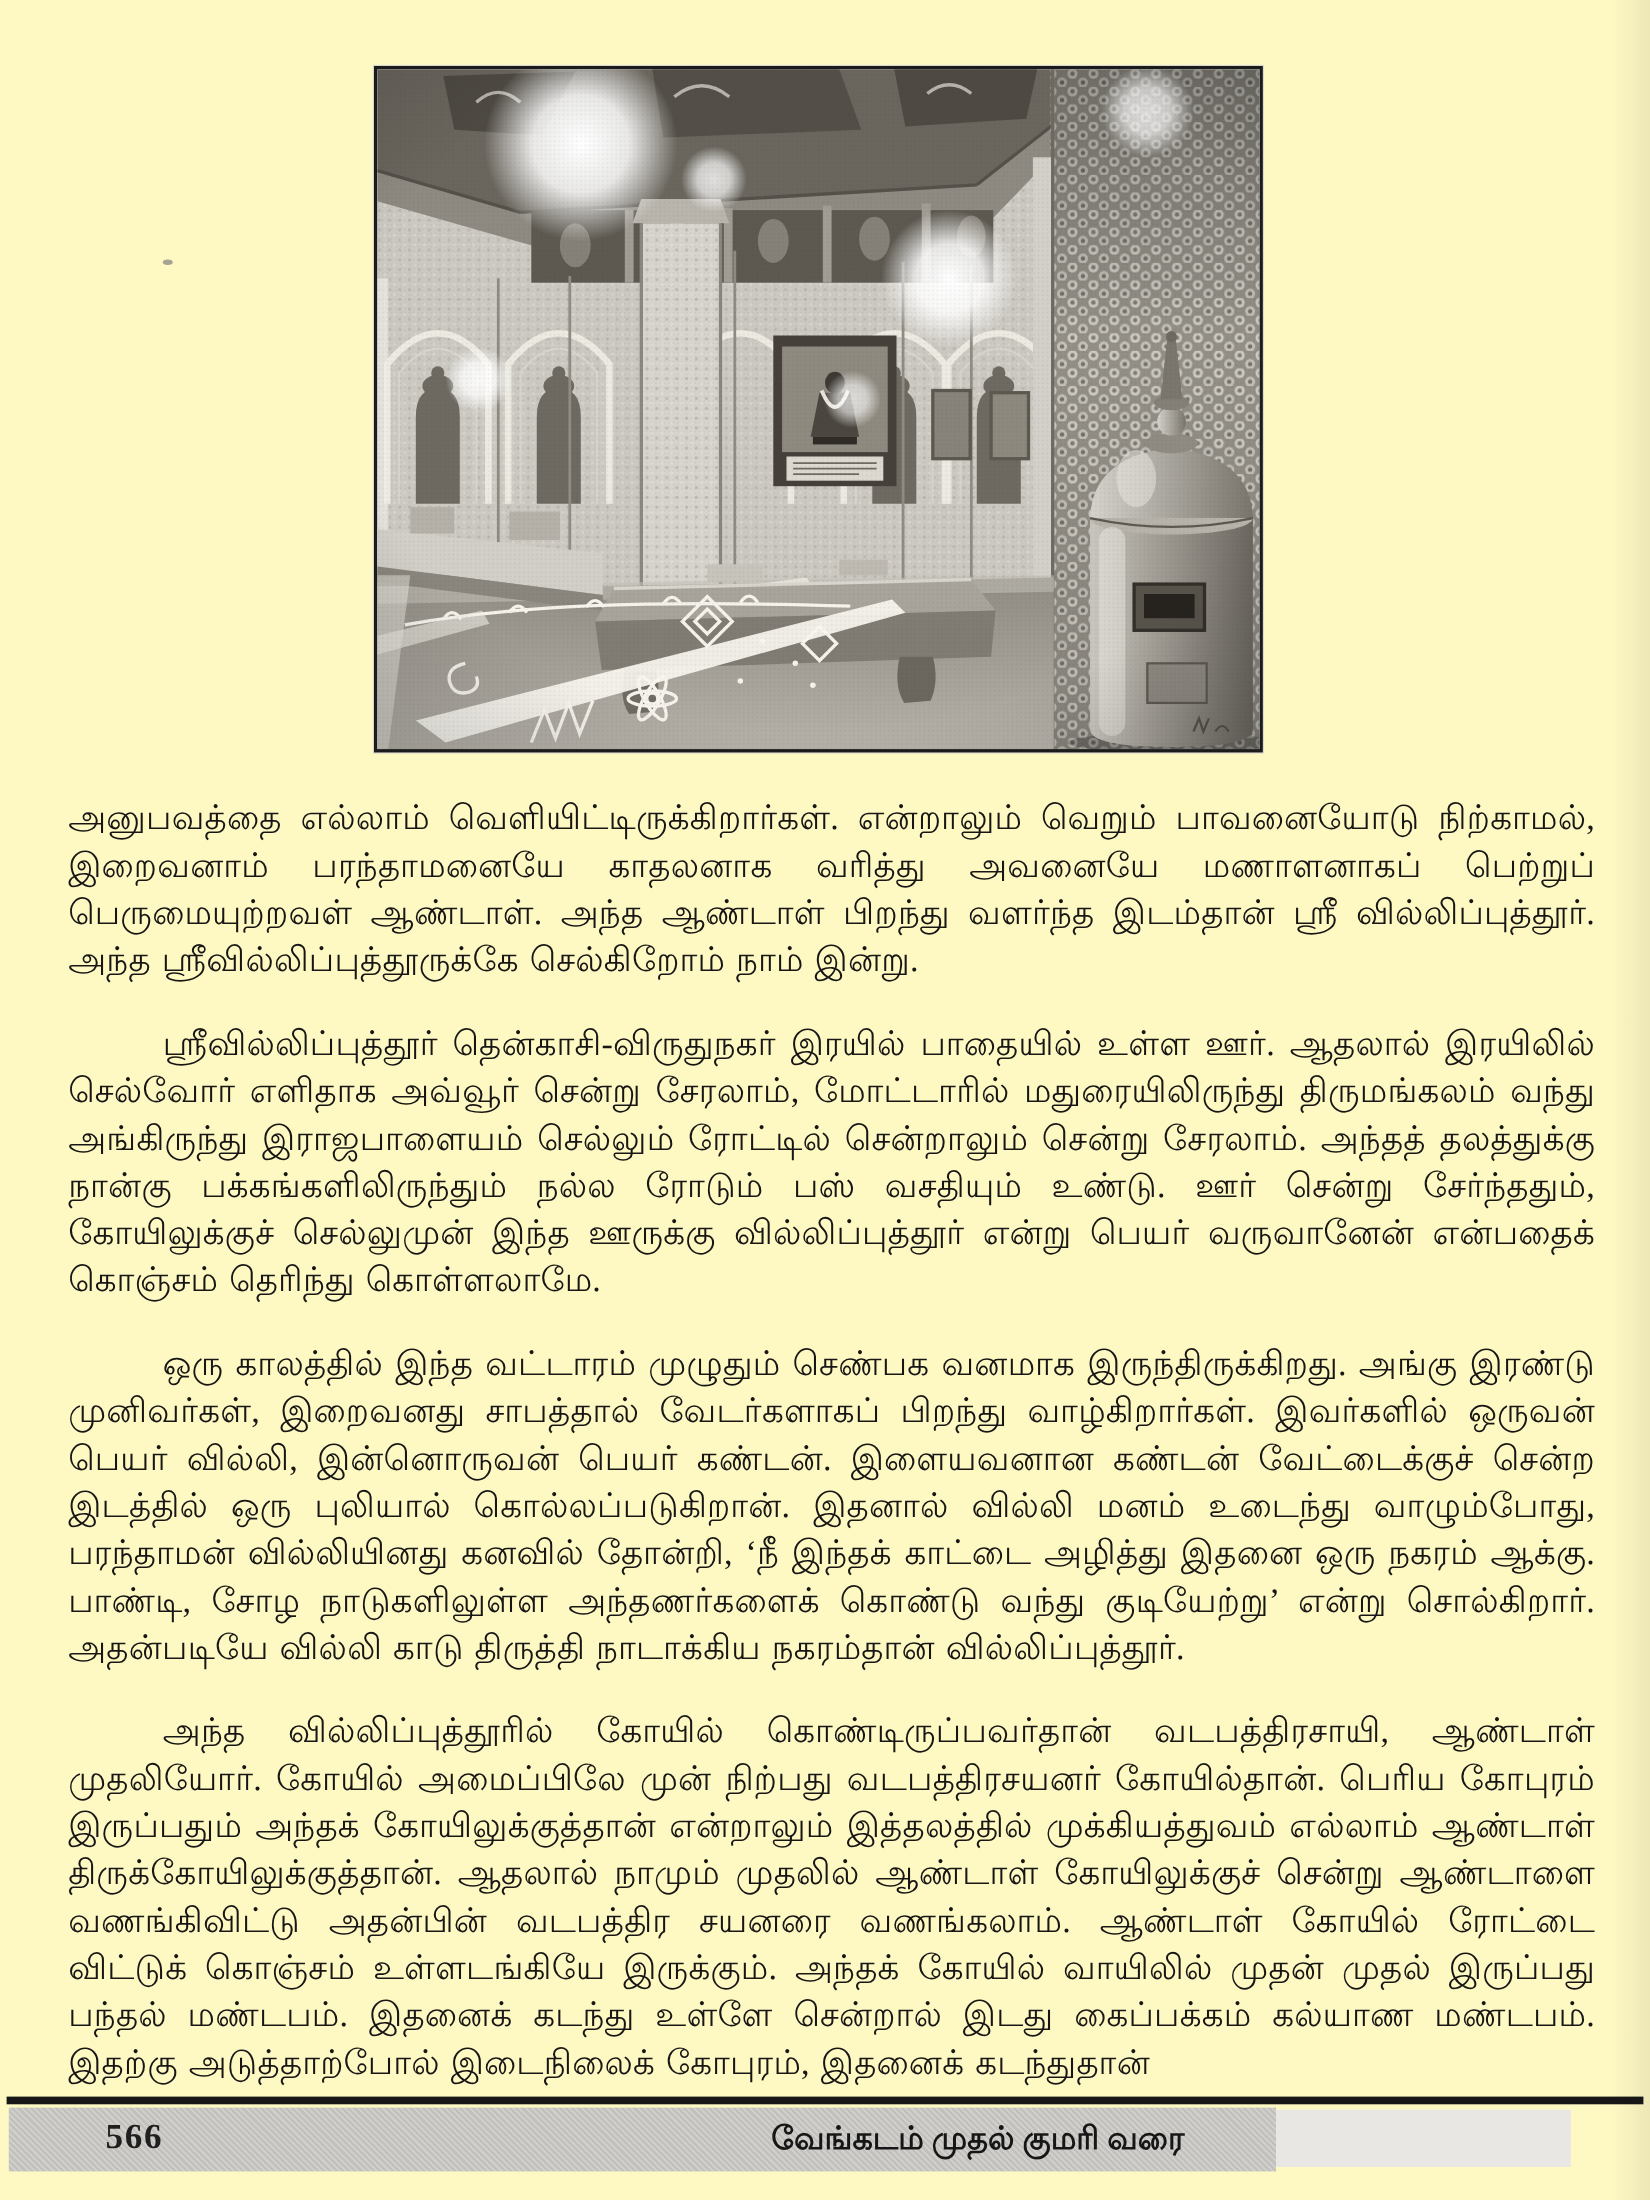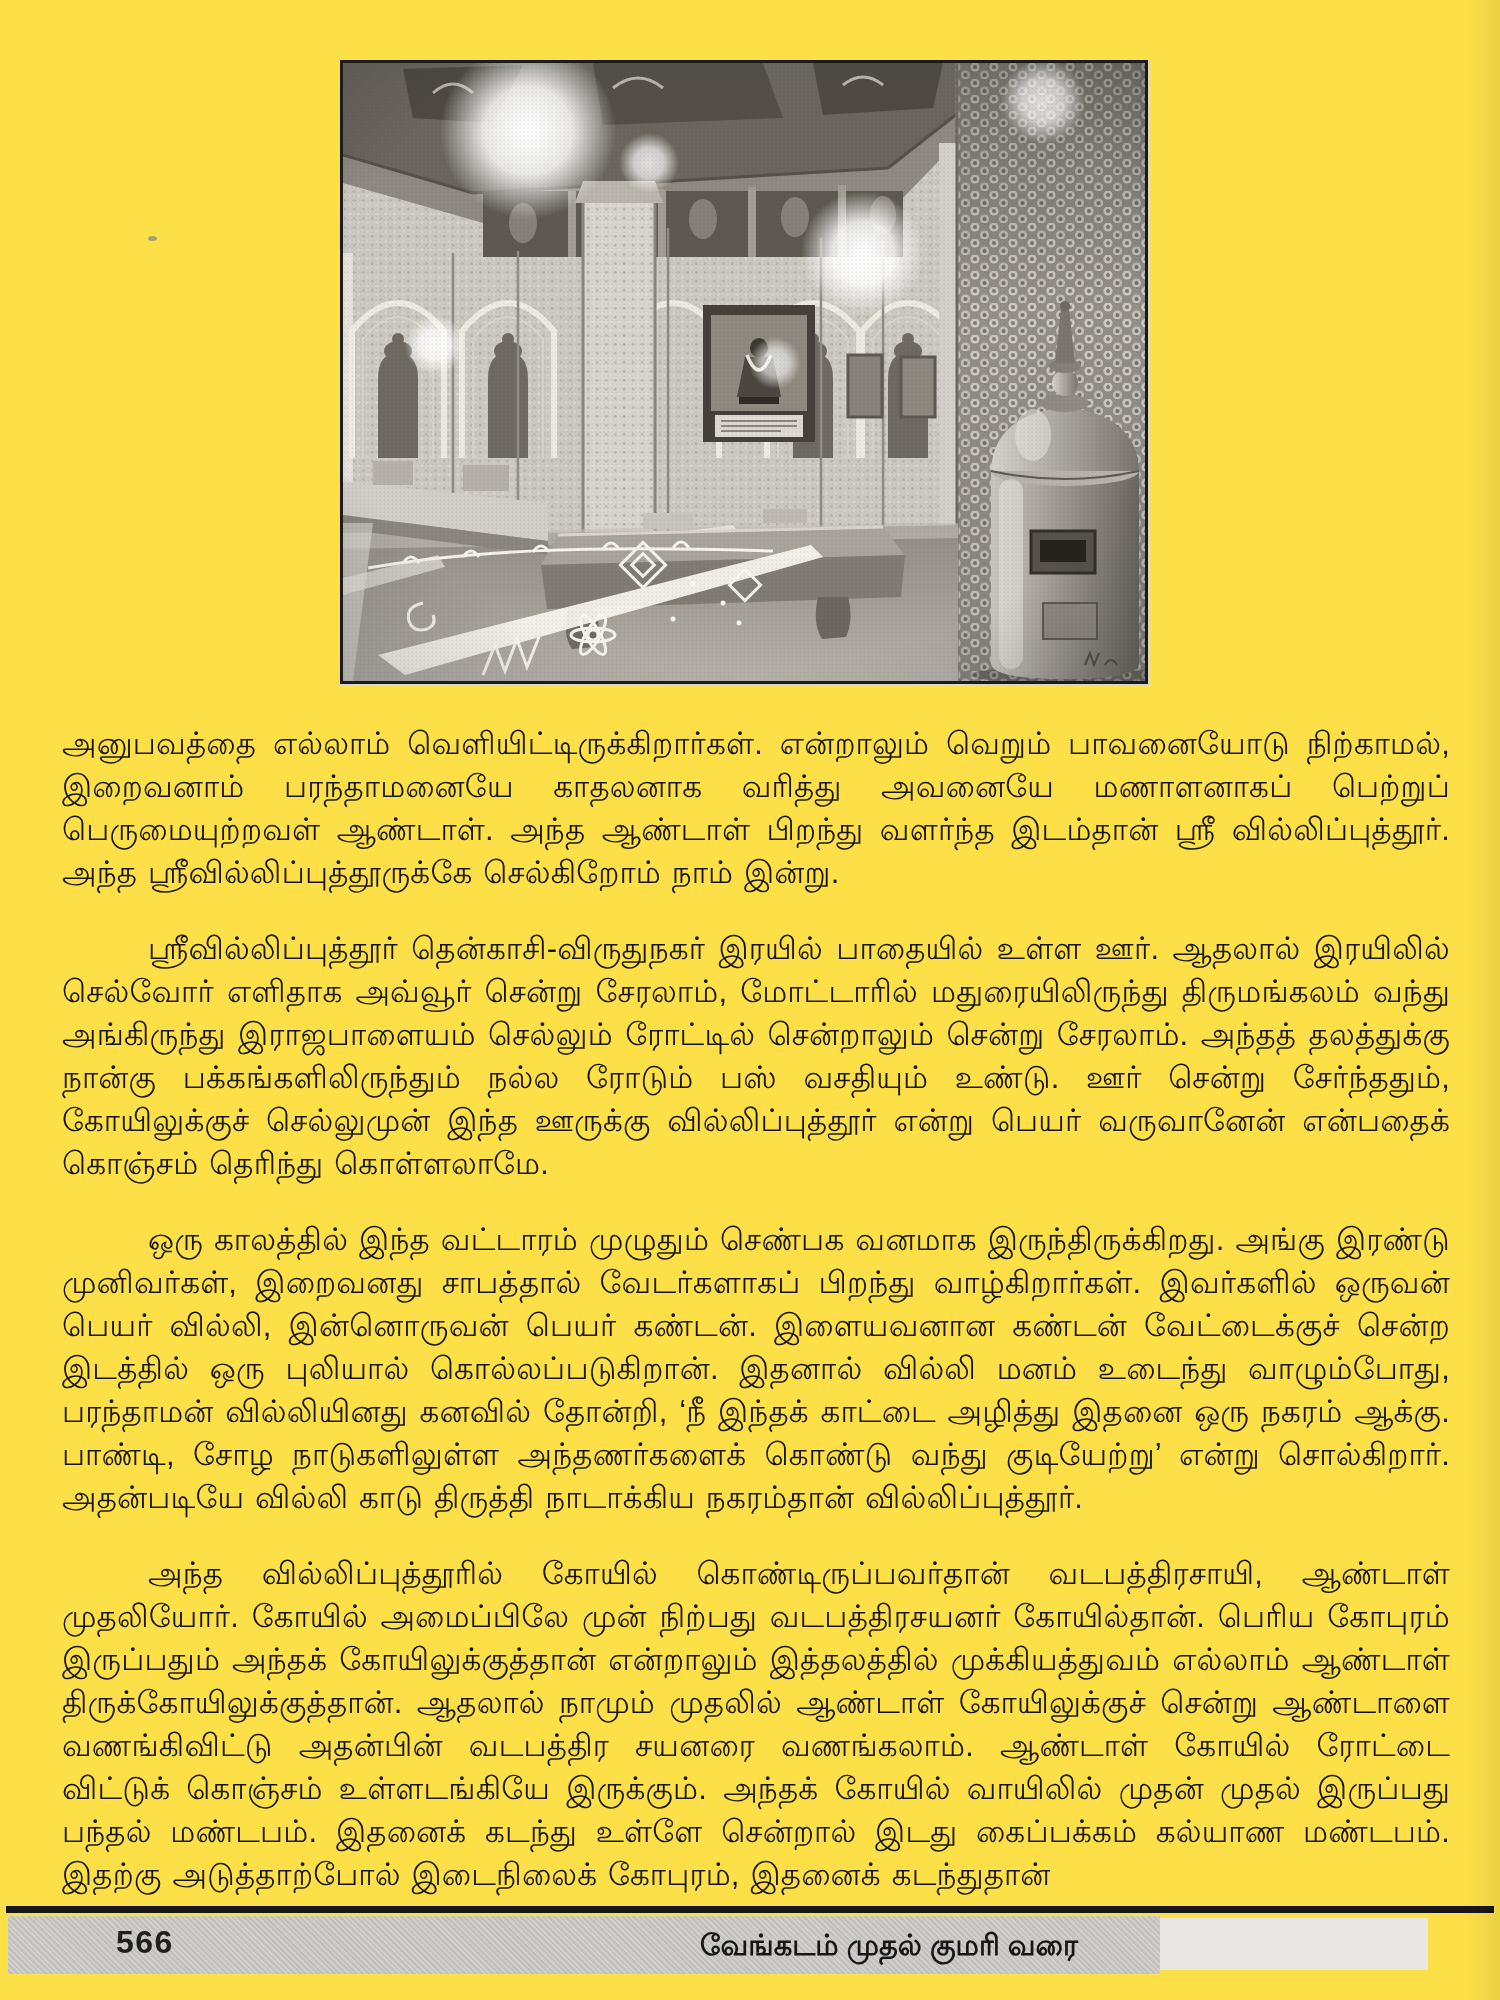--- a/index.html
+++ b/index.html
@@ -1,21 +1,21 @@
 <!DOCTYPE html>
 <html lang="ta"><head>
 <meta charset="utf-8">
 <style>
   html,body{margin:0;padding:0;background:#e9e8e5;}
   .page{
     position:relative;
     width:1500px;height:2000px;
-    background:#fde047;
+    background:#fef9c3;
     overflow:hidden;
-    font-family:Liberation Sans, sans-serif;
+    font-family:Liberation Serif, serif;
   }
   .edge-shade{
     position:absolute;right:0;top:0;width:36px;height:100%;
     background:linear-gradient(to right,rgba(0,0,0,0),rgba(0,0,0,0.07));
     pointer-events:none;
   }
   .photo-frame{
     position:absolute;left:340px;top:60px;
     width:802px;height:618px;
     border:3px solid #1b1b1b;
@@ -46,21 +46,21 @@
     position:absolute;left:8px;top:1916px;width:1152px;height:58px;
     background:#c9c8c4;
     background-image:repeating-linear-gradient(45deg,rgba(255,255,255,.12) 0 2px,rgba(0,0,0,.04) 2px 4px);
   }
   .footer-bar-tail{
     position:absolute;left:1160px;top:1918px;width:268px;height:52px;
     background:#e8e7e3;
   }
   .page-number{
     position:absolute;left:96px;top:1924px;
-    font-size:32px;font-weight:600;color:#1f1f1f;letter-spacing:1.5px;margin-left:20px;
+    font-size:32px;font-weight:600;color:#1f1f1f;letter-spacing:1.5px;
   }
   .footer-title{
     position:absolute;left:841px;top:1929px;transform:translateX(-50%);
     font-size:29px;font-weight:700;color:#161616;white-space:nowrap;margin-left:48px;
   }
 </style>
 </head>
 <body>
 
 <div class="page">

